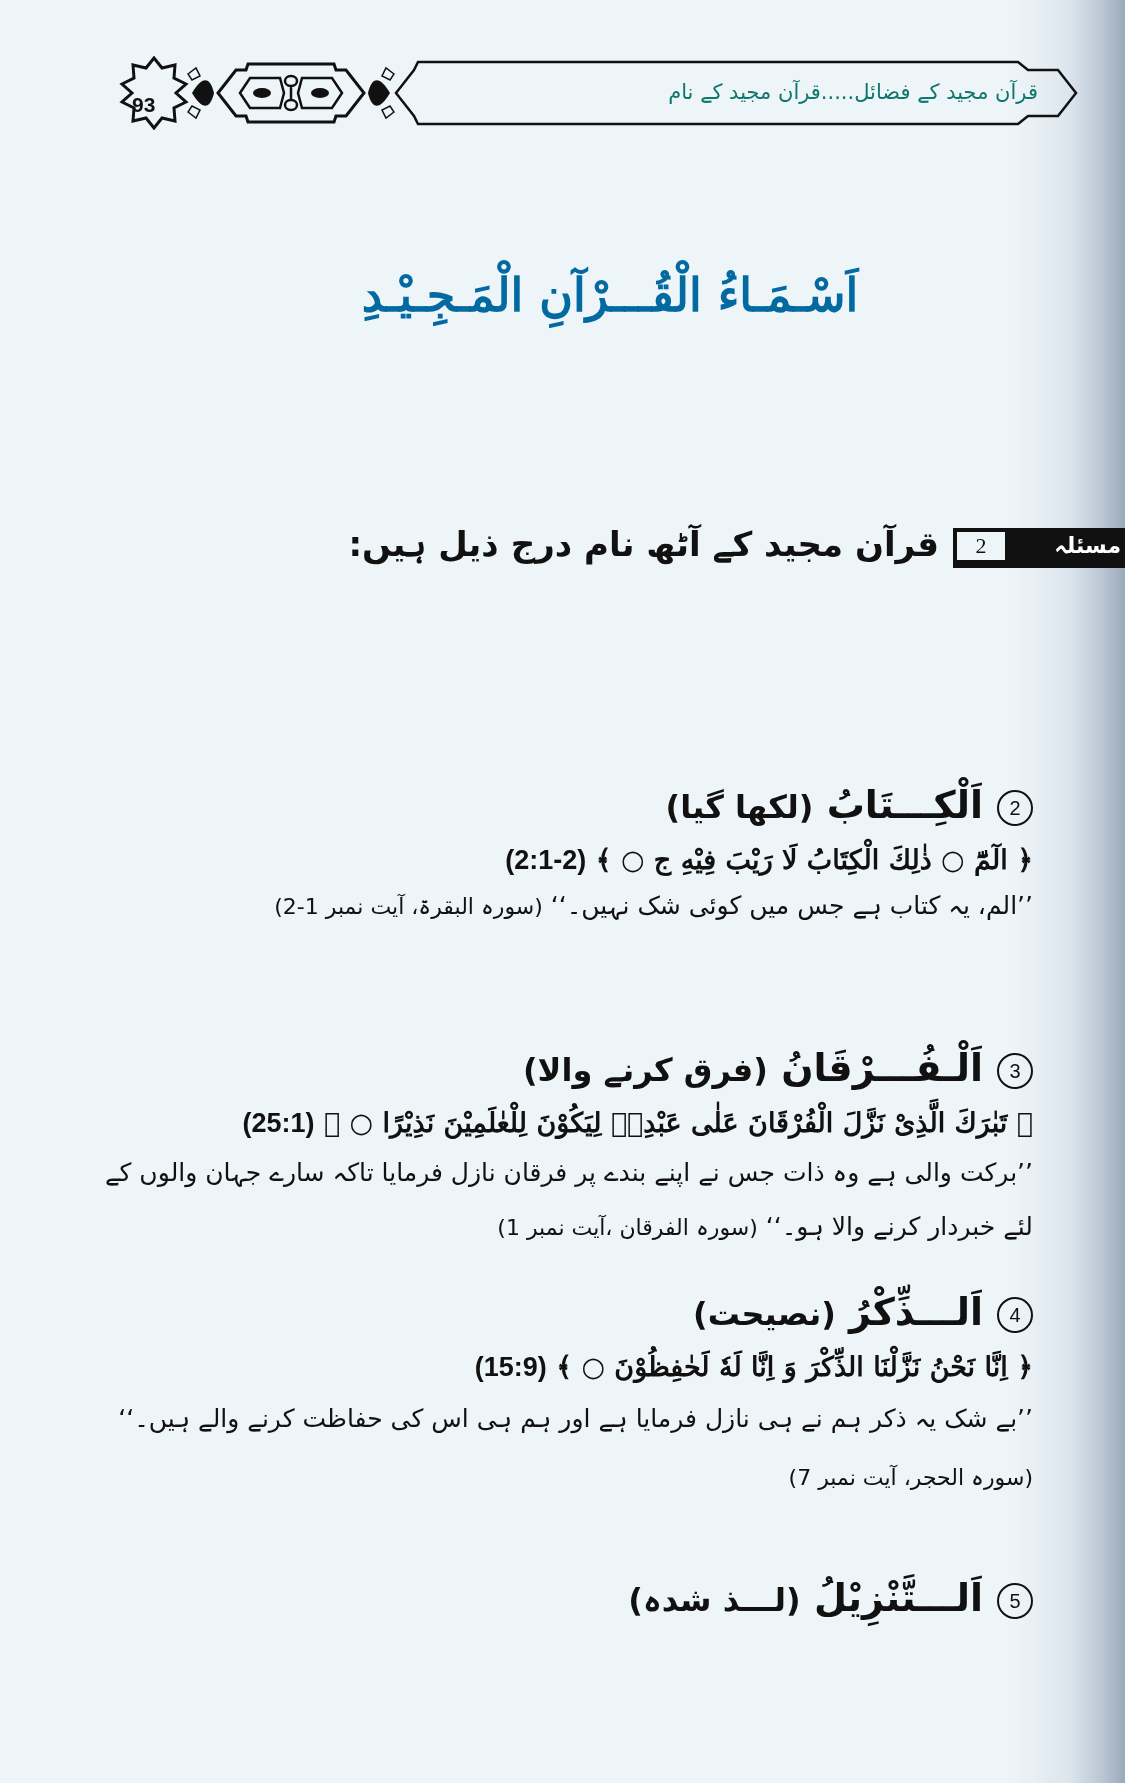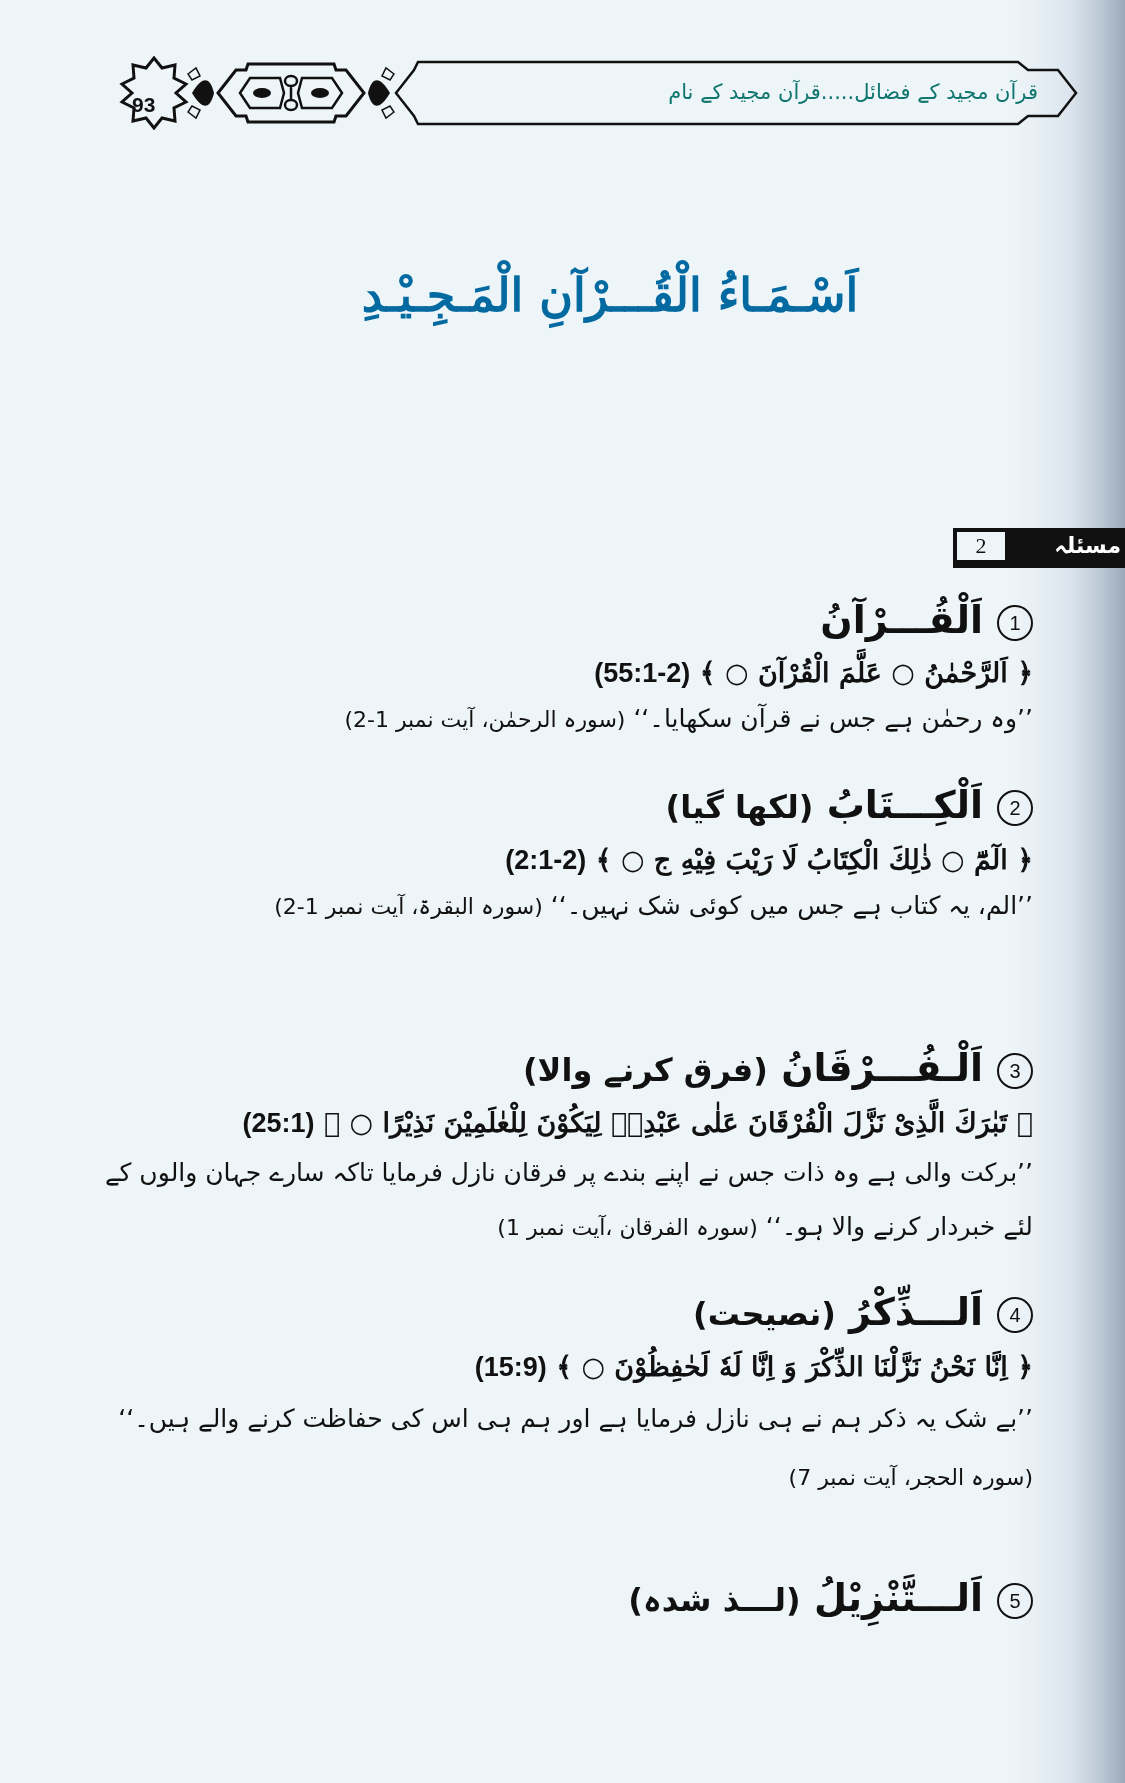--- a/index.html
+++ b/index.html
@@ -96,34 +96,22 @@
     <div class="running-title">قرآن مجید کے فضائل.....قرآن مجید کے نام</div>
   </div>
 
   <div class="chapter-title">اَسْـمَـاءُ الْقُـــرْآنِ الْمَـجِـيْـدِ</div>
 
   <div class="masala-label">
     <div class="masala-box"></div>
     <div class="masala-num">2</div>
     <div class="masala-word">مسئلہ</div>
   </div>
+  <div class="masala-text">قرآن مجید کے آٹھ نام درج ذیل ہیں:</div>
 
-  <div class="block" style="top:590px;">
-    <div class="item-heading">
-      <span class="circle">1</span><span>اَلْقُـــرْآنُ</span>
-    </div>
-    <div class="ayah">
-      <span>﴿ اَلرَّحْمٰنُ ○ عَلَّمَ الْقُرْآنَ ○ ﴾</span>
-      <span class="ref">(55:1-2)</span>
-    </div>
-    <div class="translation">
-      <span>’’وہ رحمٰن ہے جس نے قرآن سکھایا۔‘‘</span>
-      <span class="ref">(سورہ الرحمٰن، آیت نمبر 1-2)</span>
-    </div>
-  </div>
 
   <div class="block" style="top:775px;">
     <div class="item-heading">
       <span class="circle">2</span><span>اَلْكِـــتَابُ</span>
       <span class="gloss">(لکھا گیا)</span>
     </div>
     <div class="ayah">
       <span>﴿ الٓمّٓ ○ ذٰلِكَ الْكِتَابُ لَا رَيْبَ فِيْهِ ج ○ ﴾</span>
       <span class="ref">(2:1-2)</span>
     </div>

